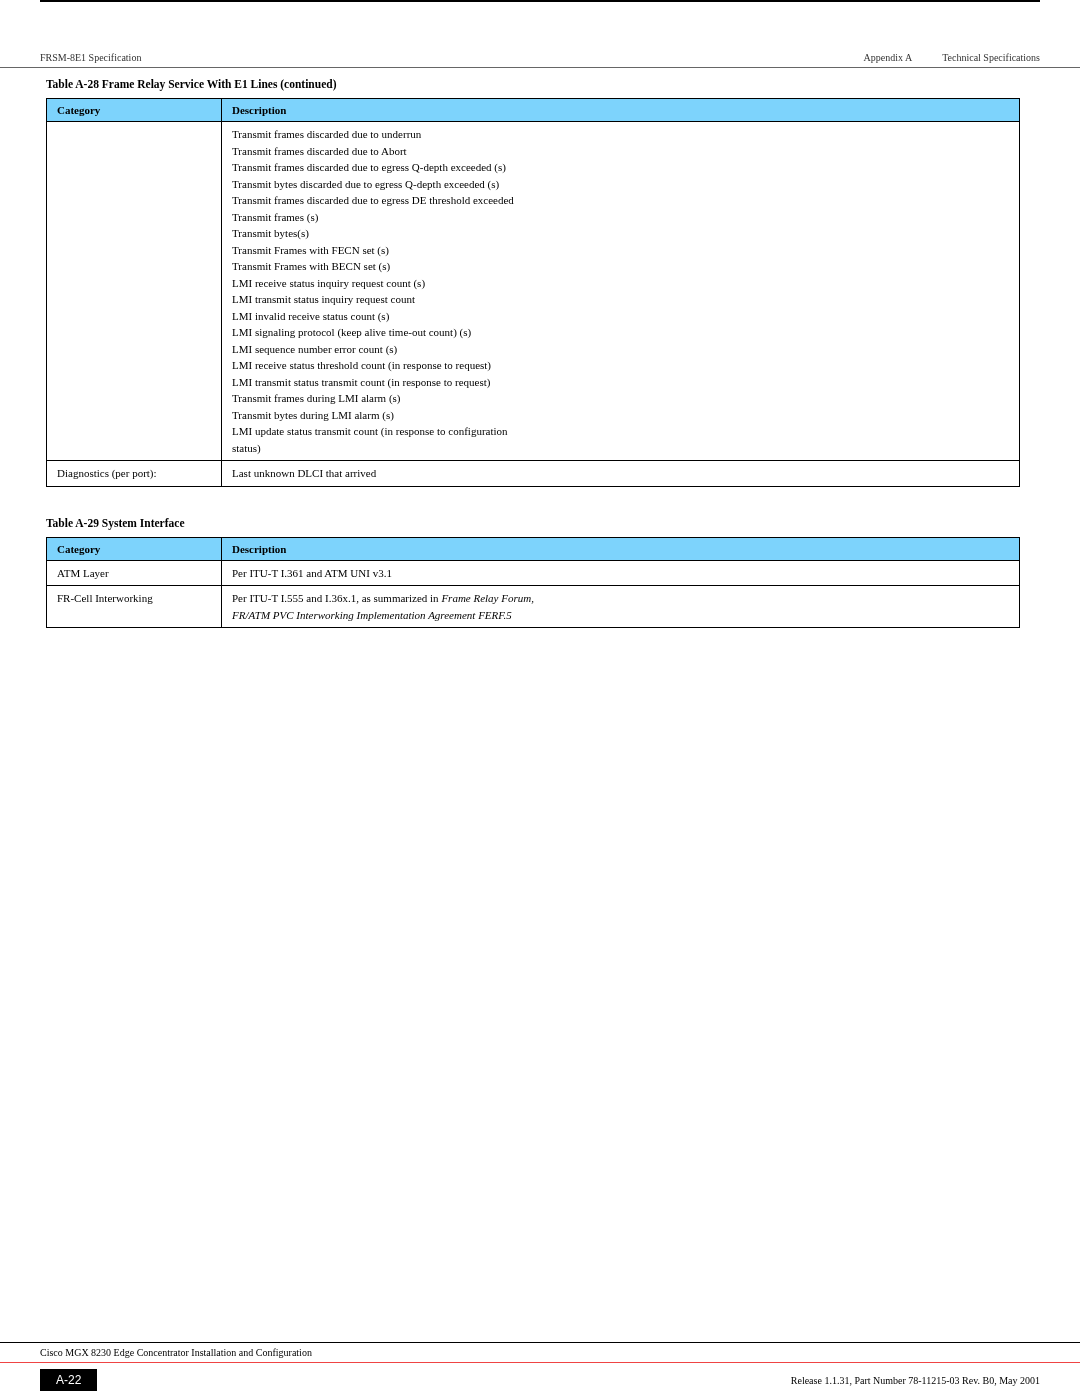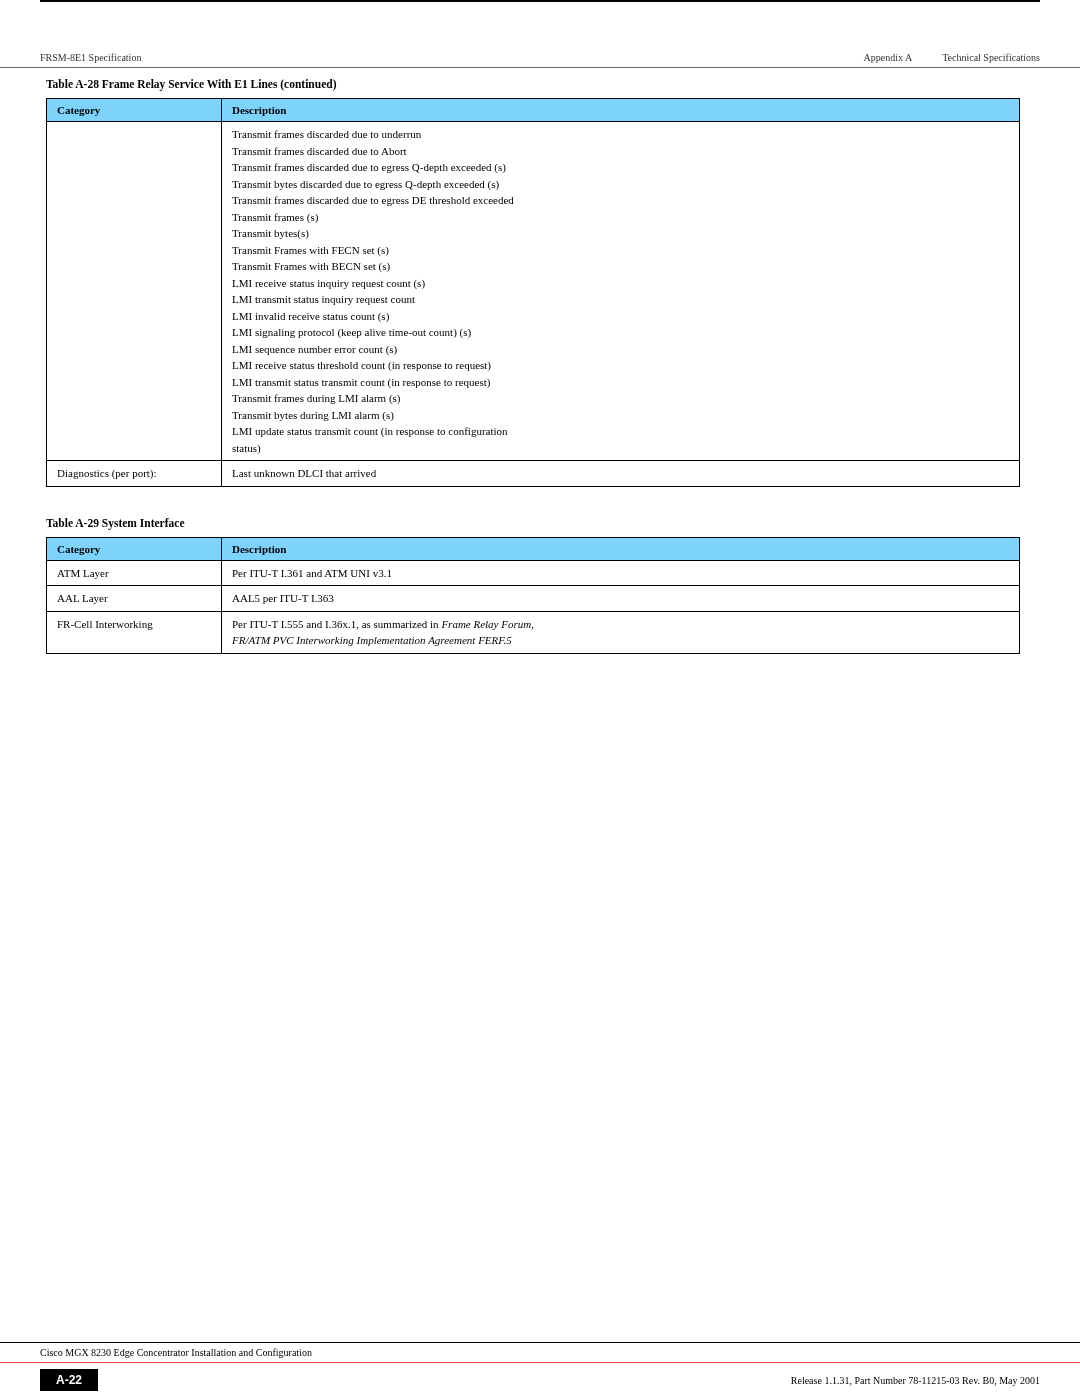--- a/index.html
+++ b/index.html
@@ -120,21 +120,21 @@
       justify-content: space-between;
       align-items: center;
       padding: 6px 40px;
     }
 
     .footer-page-num {
       background: #000;
       color: #fff;
       padding: 4px 16px;
       font-size: 12px;
-      font-weight: bold;
+      font-weight: normal;
       font-family: Arial, sans-serif;
     }
 
     .footer-release {
       font-size: 10px;
     }
 
     
     .header-top-line {
       border-top: 2px solid #000;
@@ -229,24 +229,20 @@
         <th class="category-col">Category</th>
         <th class="description-col">Description</th>
       </tr>
     </thead>
     <tbody id="table-a29-body">
     <tr class="has-top-border">
           <td class="category-col">ATM Layer</td>
           <td class="description-col">Per ITU-T I.361 and ATM UNI v3.1</td>
         </tr>
         <tr class="has-top-border">
-          <td class="category-col">AAL Layer</td>
-          <td class="description-col">AAL5 per ITU-T I.363</td>
-        </tr>
-        <tr class="has-top-border">
           <td class="category-col">FR-Cell Interworking</td>
           <td class="description-col"><span>Per ITU-T I.555 and I.36x.1, as summarized in </span><em>Frame Relay Forum,</em><br><em>FR/ATM PVC Interworking Implementation Agreement FERF.5</em></td>
         </tr>
       </tbody>
   </table>
 
 </div>
 
 <div class="page-footer">
   <div class="footer-top">

